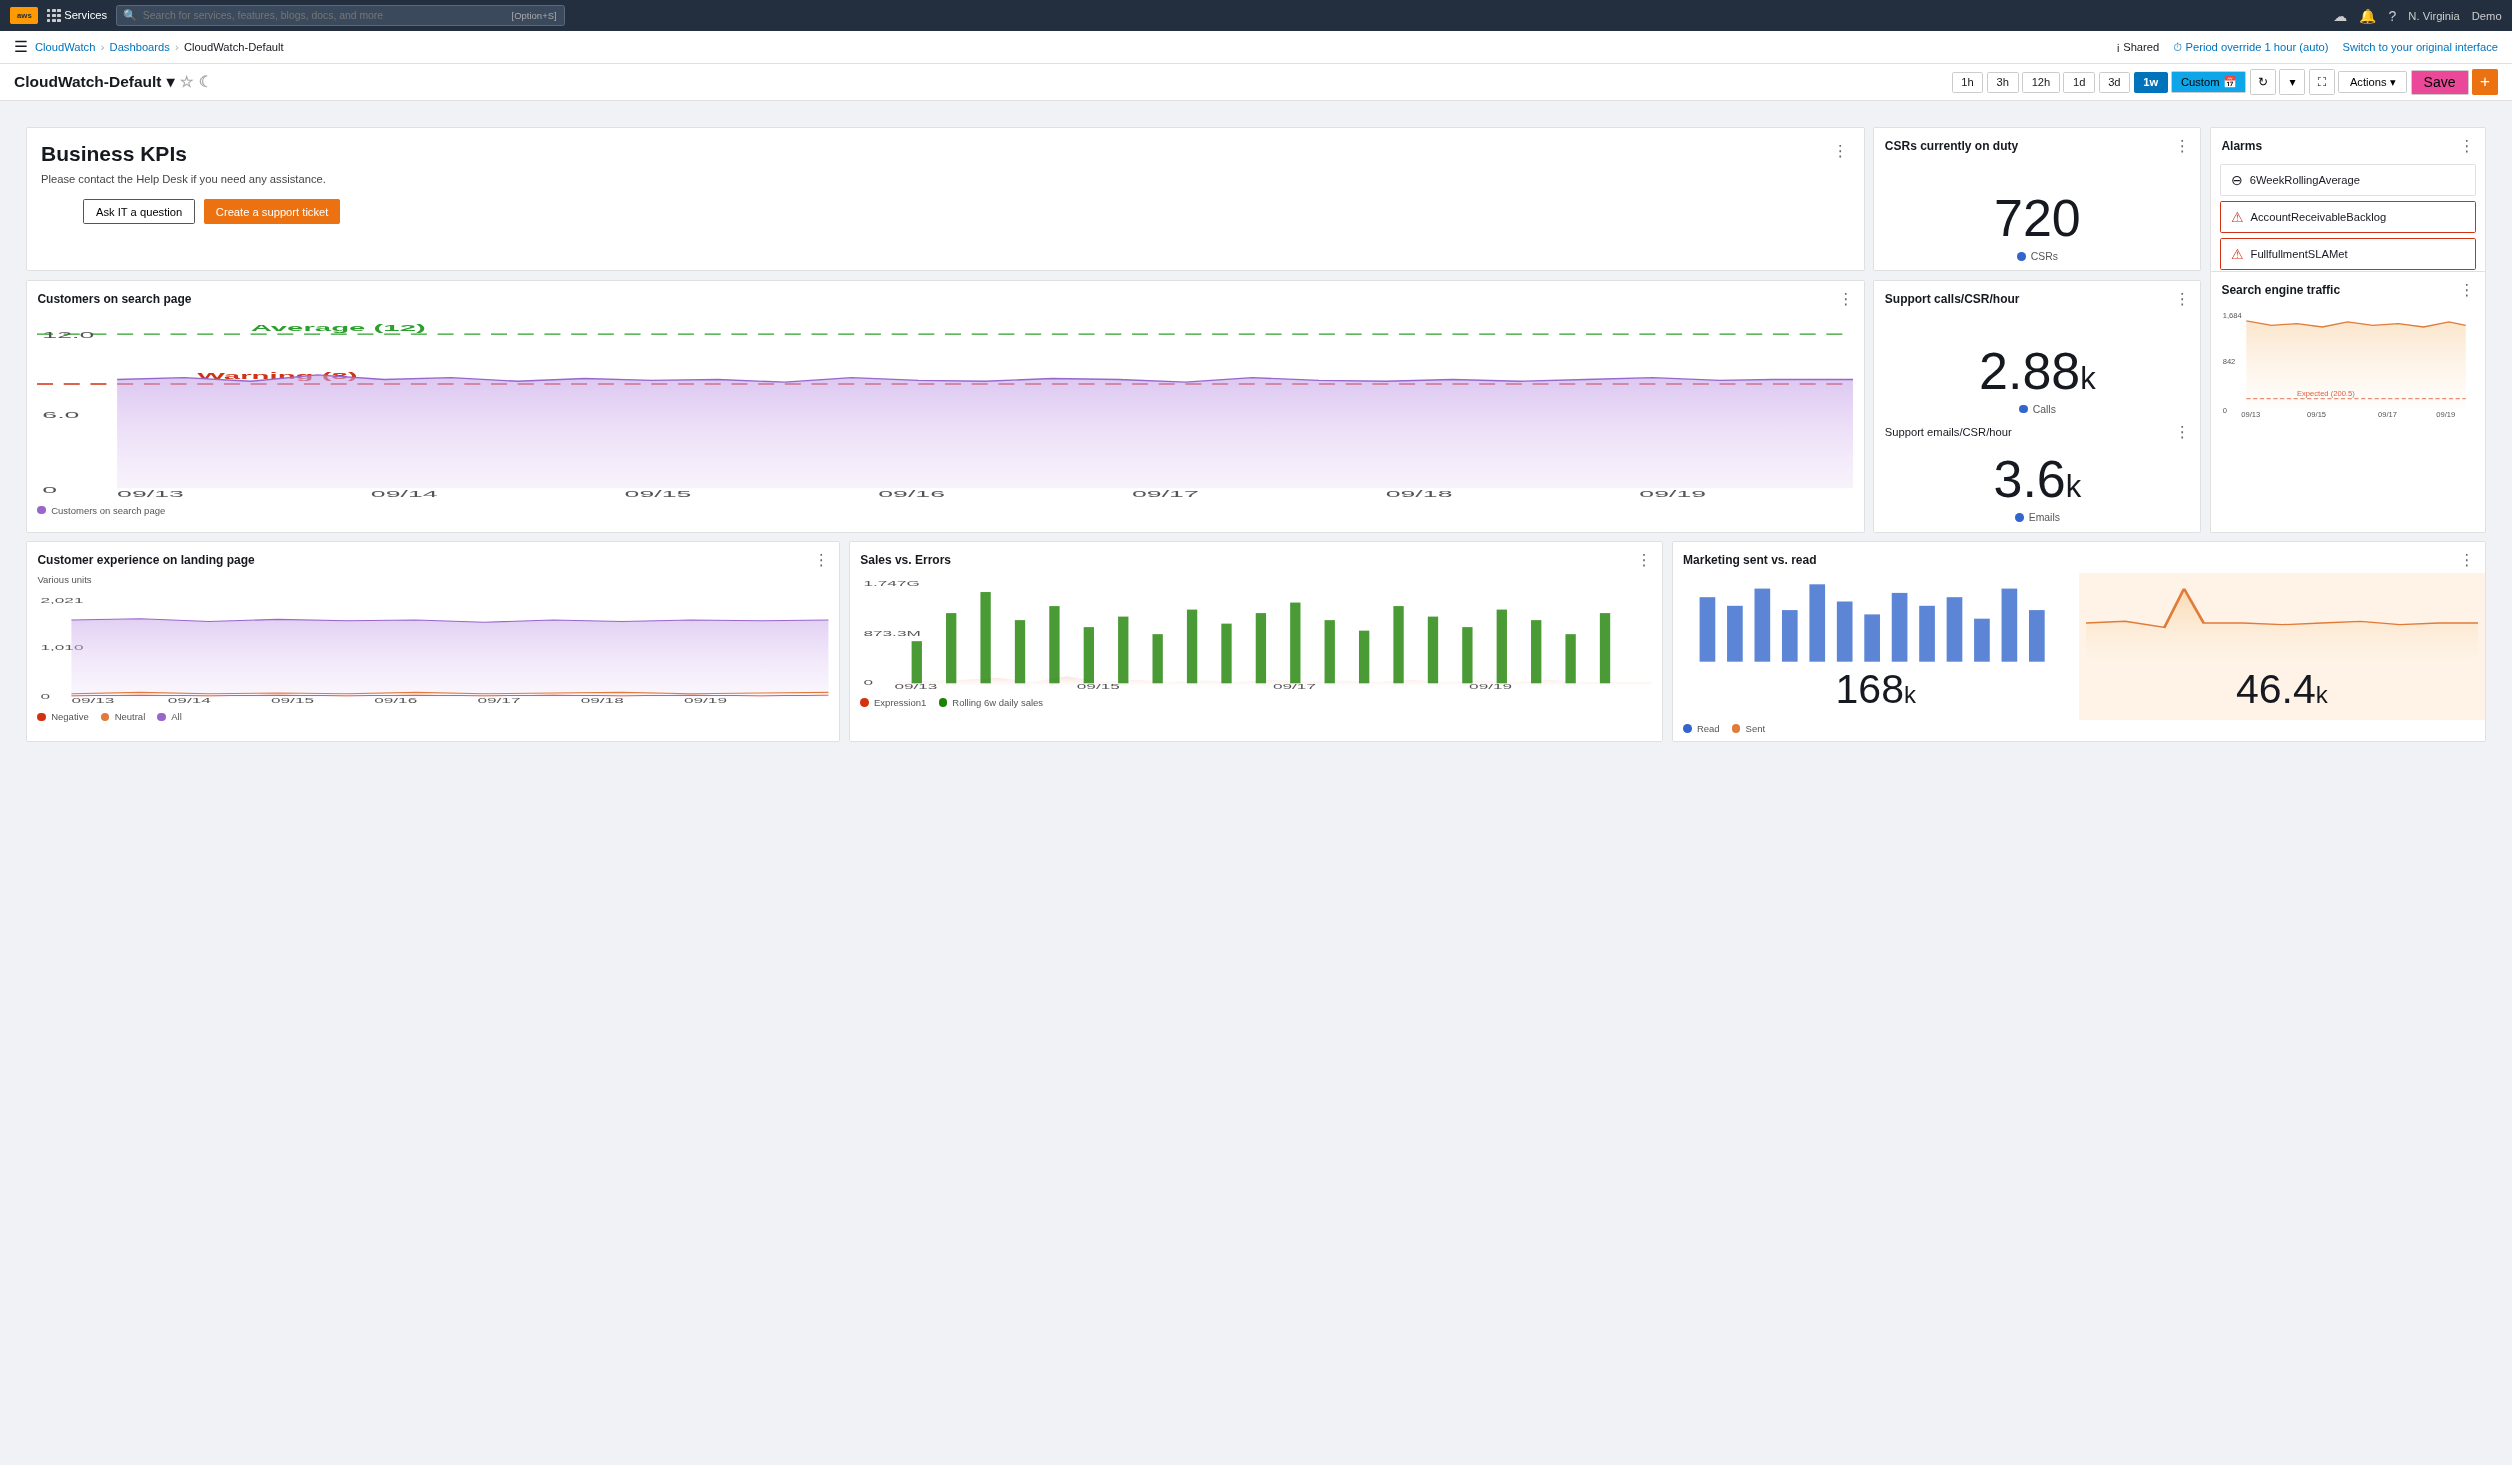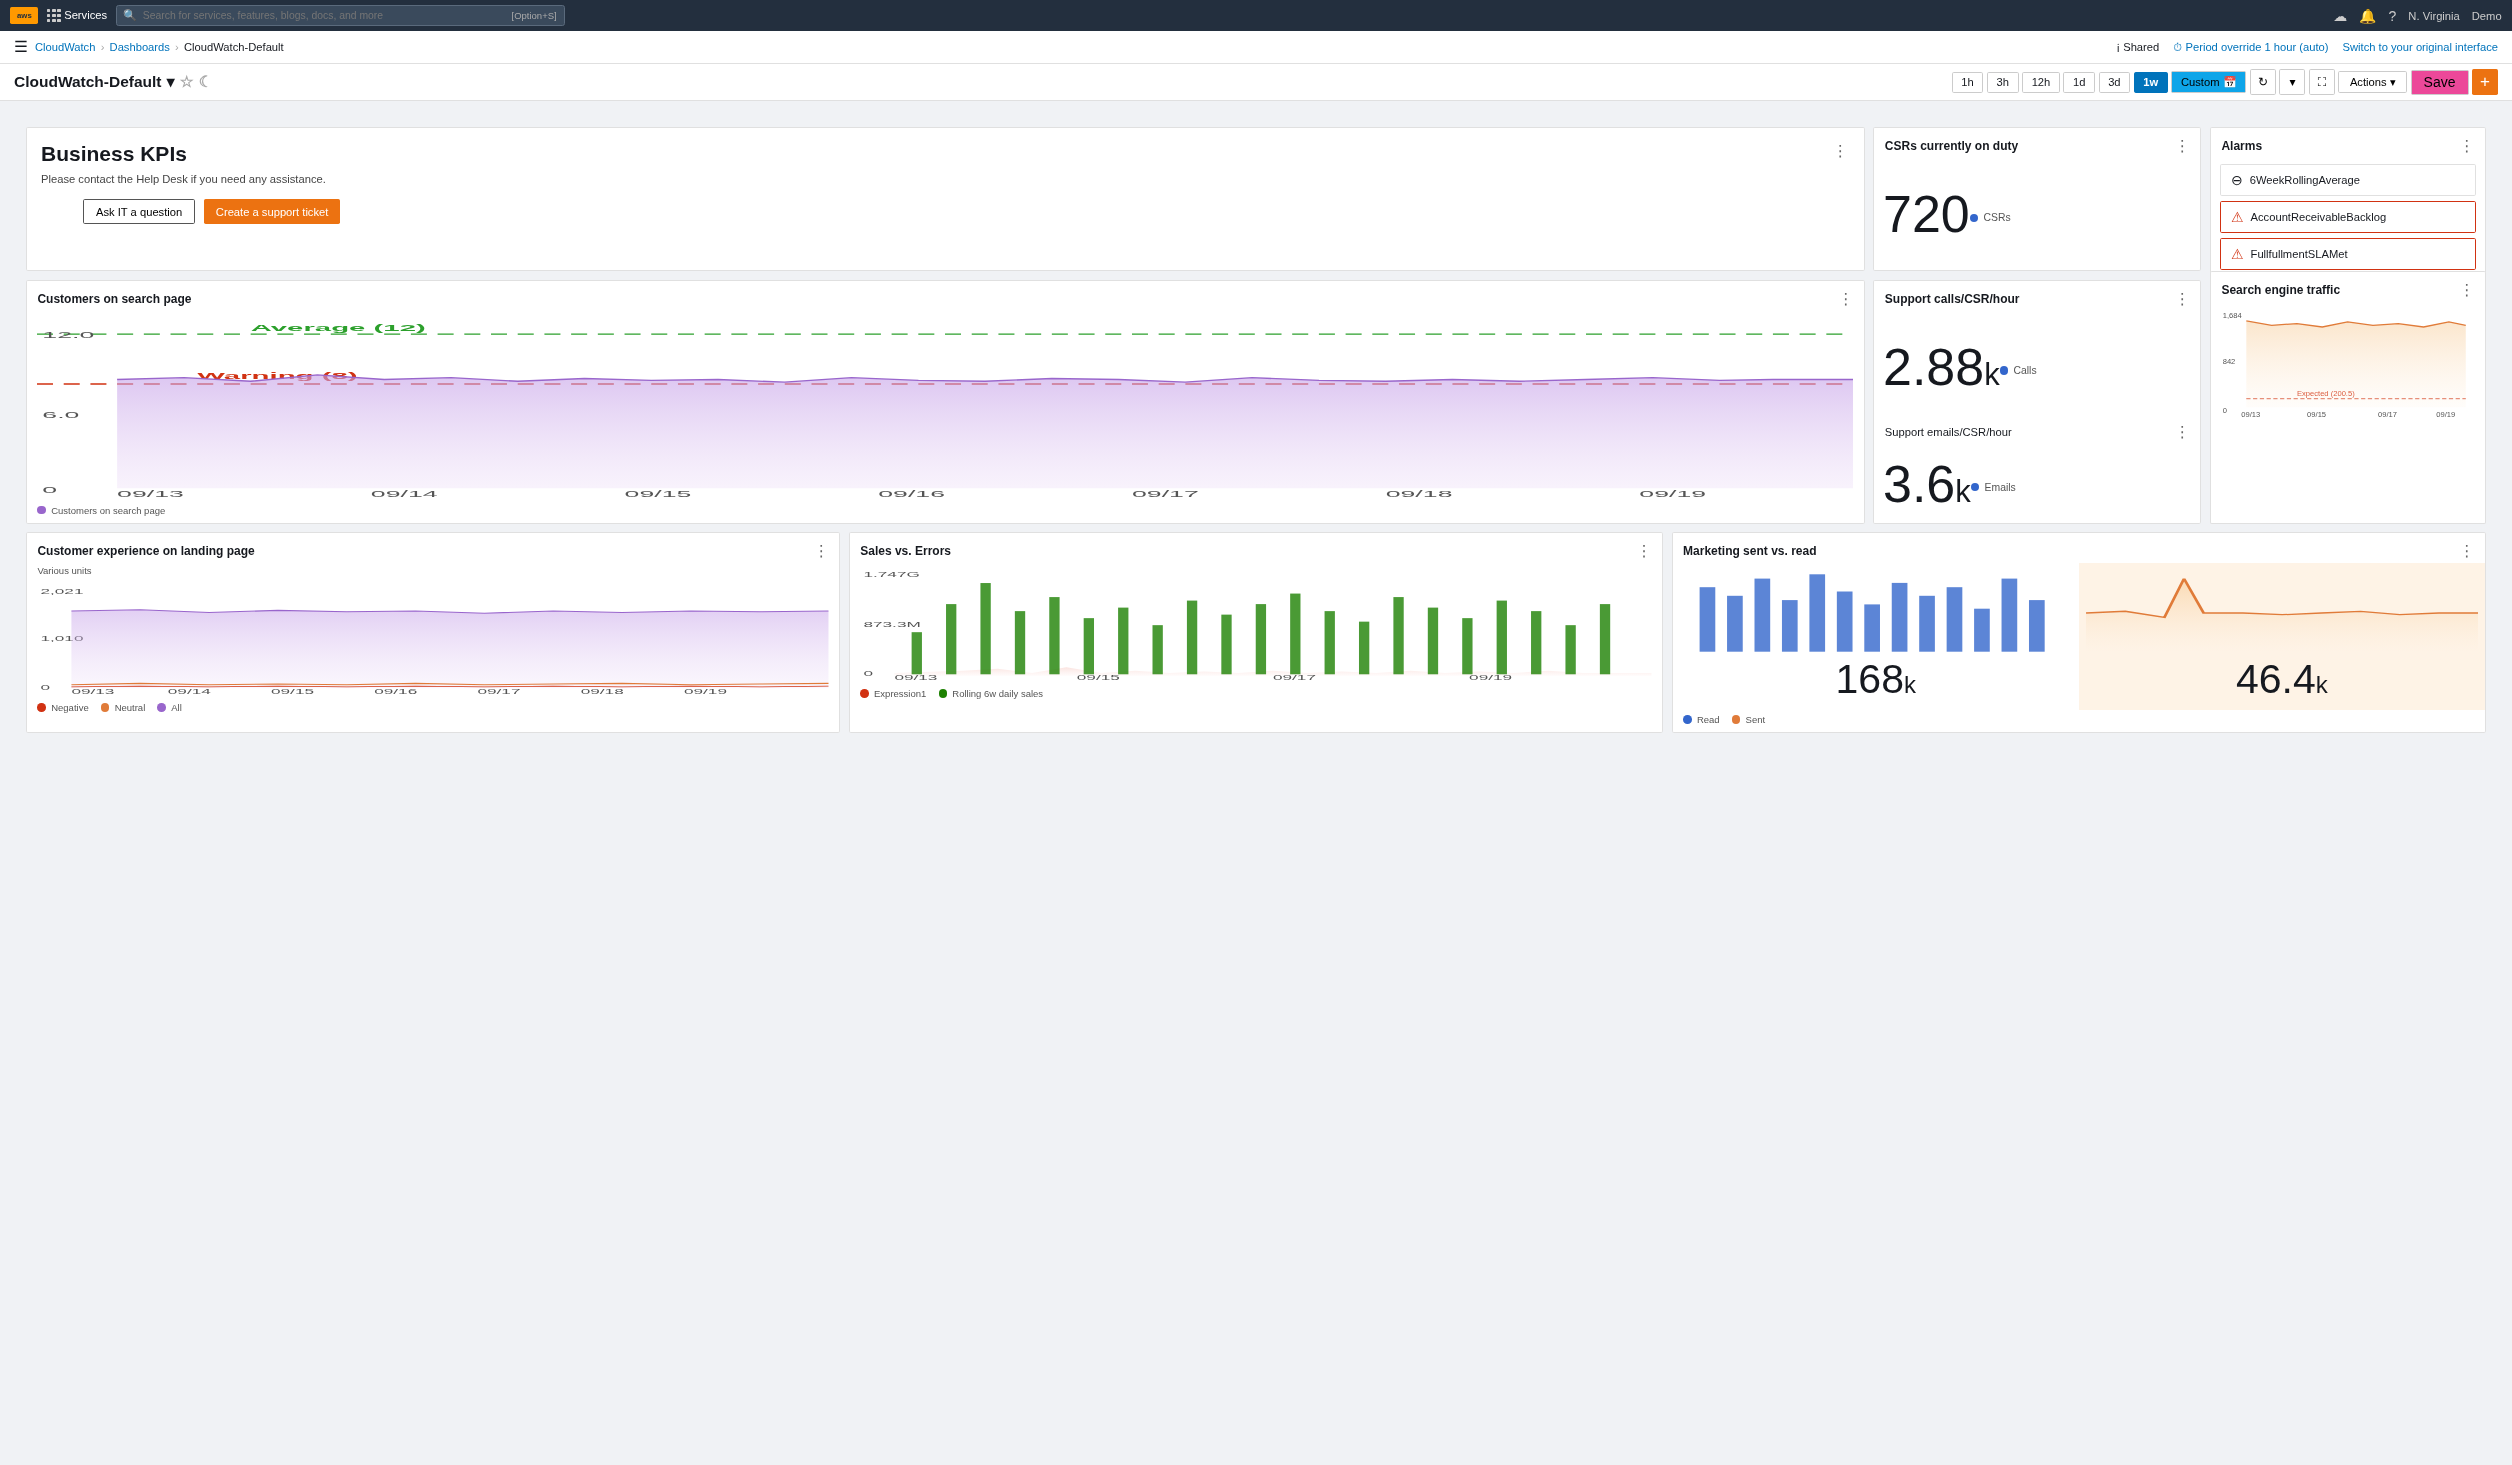--- a/index.html
+++ b/index.html
@@ -217,23 +217,23 @@
       background: #ec7211;
       color: #fff;
       border-radius: 1.7px;
       cursor: pointer;
       font-size: 11.2px;
     }
 
     
     .number-widget {
       display: flex;
-      flex-direction: row;
+      flex-direction: column;
       align-items: center;
-      justify-content: flex-start;
+      justify-content: flex-end;
       padding: 8.6px;
       min-height: 112px;
     }
     .big-number {
       font-size: 52px;
       font-weight: 300;
       line-height: 1;
     }
     .big-number-suffix { font-size: 31px; }
     .number-legend {

